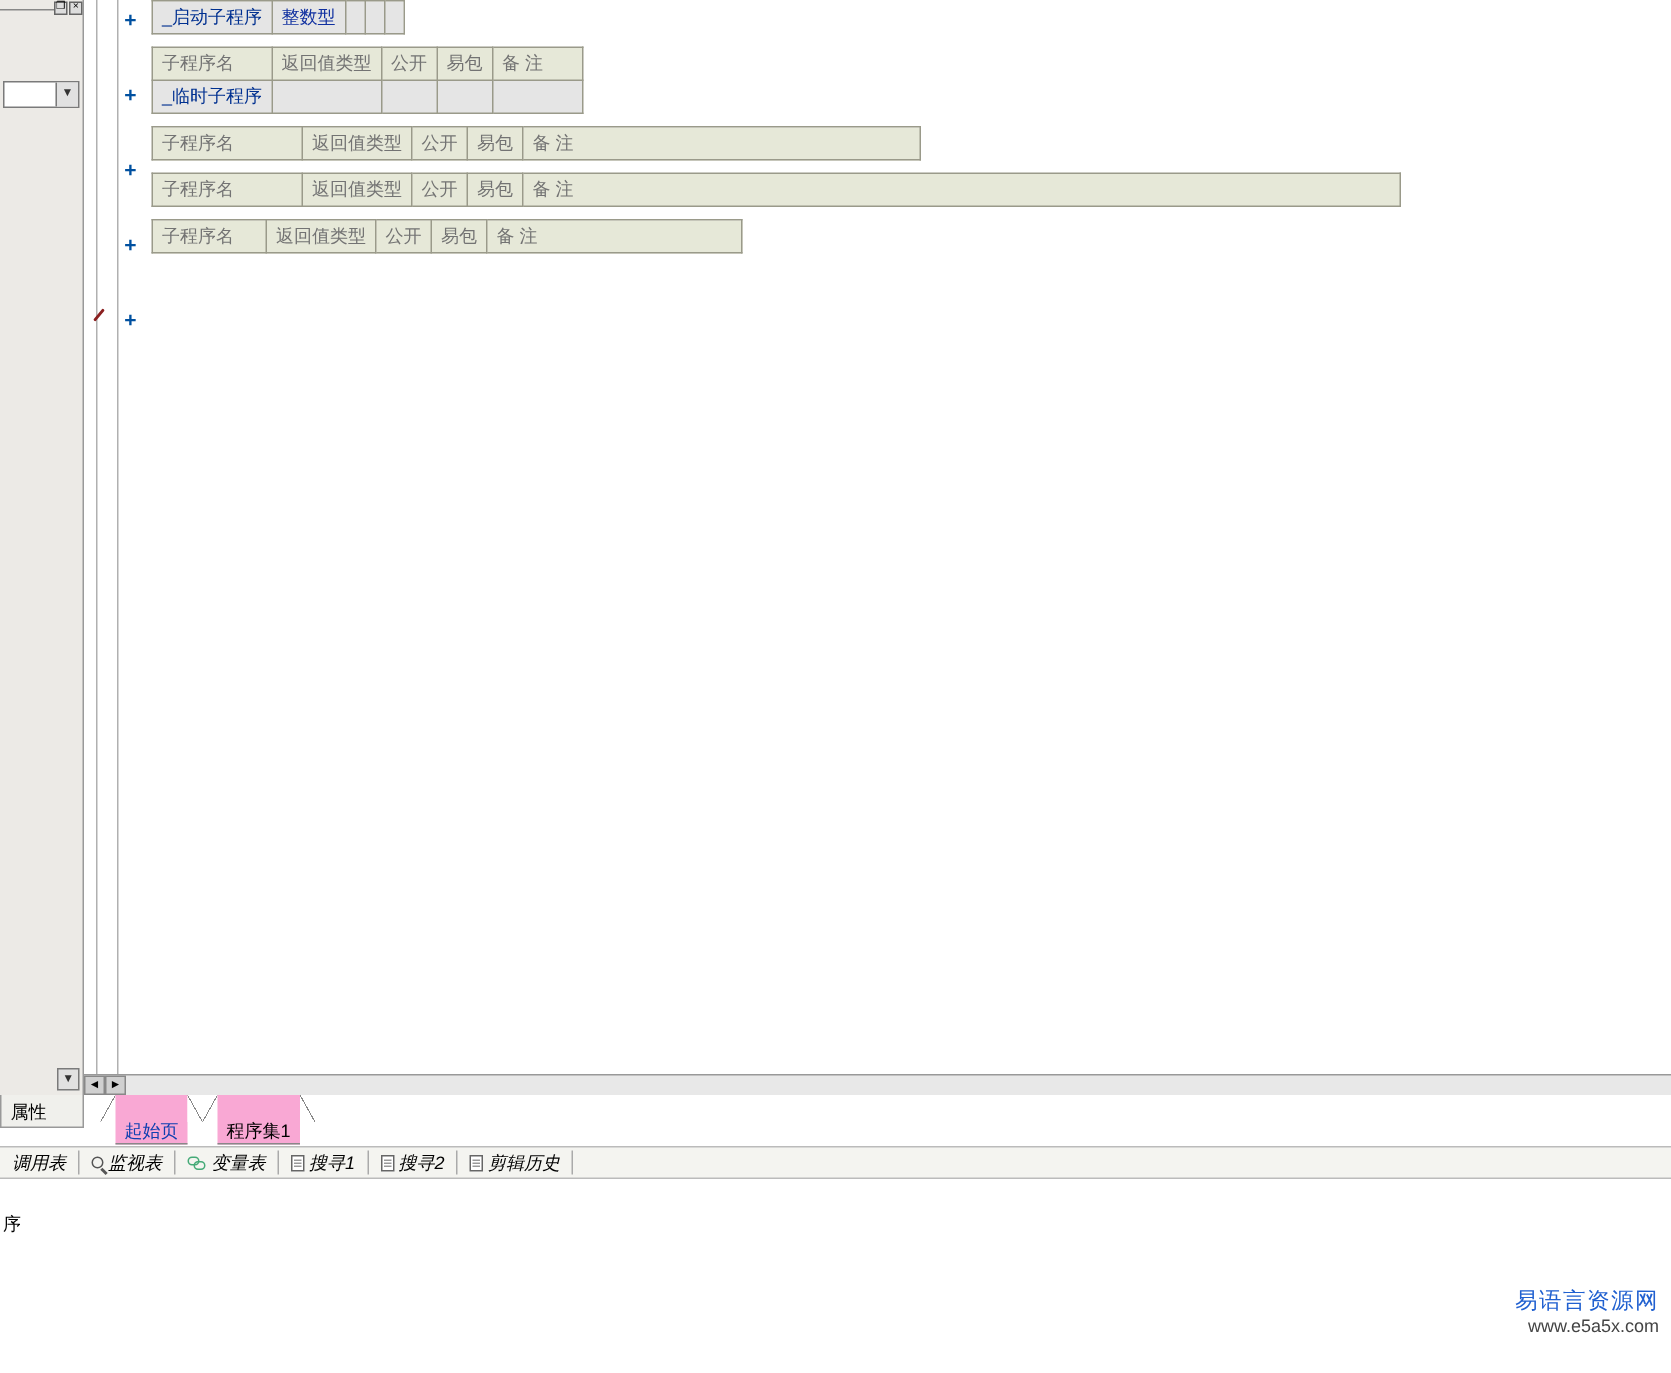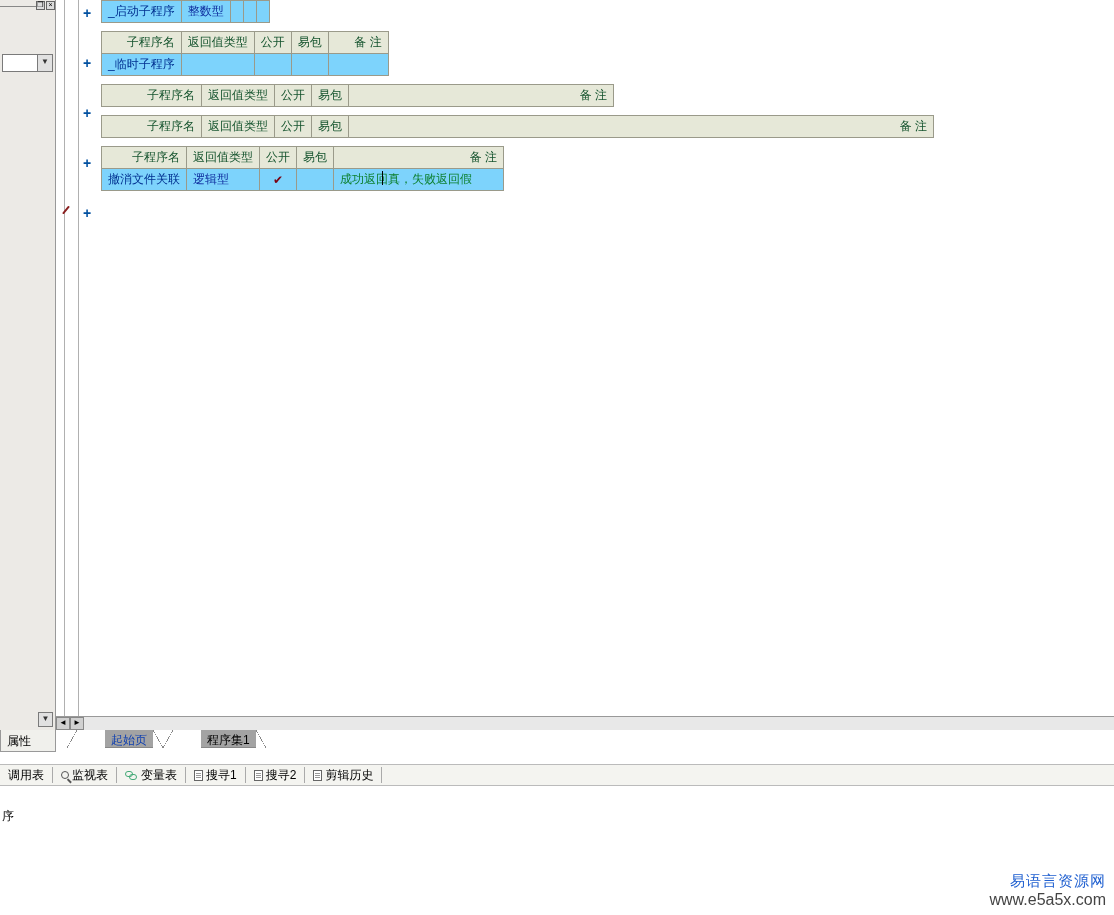--- a/index.html
+++ b/index.html
@@ -15,57 +15,57 @@
 .editor-wrap { flex: 1; position: relative; background: #fff; }
 .vline { position: absolute; top: 0; bottom: 0; width: 1px; background: #b0b0b0; }
 .vl1 { left: 8px; } .vl2 { left: 22px; }
 .gutter-col { position: absolute; left: 0; top: 0; width: 22px; height: 100%; }
 .plus { position: absolute; left: 24px; width: 14px; height: 14px; color: #0050a0; font-size: 14px; font-weight: bold; line-height: 14px; text-align: center; cursor: pointer; }
 .pen-icon { position: absolute; left: 4px; width: 14px; height: 14px; }
 .pen-icon::before { content: ""; position: absolute; width: 2px; height: 10px; background: #8b2020; transform: rotate(40deg); left: 5px; top: 1px; border-radius: 1px; }
 .tables { position: absolute; left: 45px; top: 0; right: 0; }
 .tbl { border-collapse: collapse; margin-bottom: 8px; }
 .tbl th, .tbl td { border: 1px solid #9a9a8a; padding: 2px 6px; height: 20px; white-space: nowrap; }
-.tbl th { background: #e6e8d8; color: #14532d; font-weight: normal; text-align: right; }
-.tbl td { background: #7dd3fc; }
+.tbl th { background: #e6e8d8; color: #737373; font-weight: normal; text-align: left; }
+.tbl td { background: #e5e5e5; text-align: right; }
 .name-link { color: #003090; }
 .type-link { color: #1030a0; }
 .remark { color: #0d8030; }
 .check { color: #7a0010; text-align: center; }
 .t0 .c-name { width: 70px; } .t0 .c-type { width: 45px; }
 .t1 .c-name { width: 70px; } .t1 .c-type { width: 65px; } .t1 th:nth-child(3){width:35px;} .t1 th:nth-child(4){width:35px;} .t1 th:nth-child(5){width:60px;}
 .t2 .c-name { width: 100px; } .t2 .c-type { width: 60px; } .t2 th:nth-child(3){width:32px;} .t2 th:nth-child(4){width:32px;} .t2 th:nth-child(5){width:265px;}
 .t3 .c-name { width: 100px; } .t3 .c-type { width: 60px; } .t3 th:nth-child(3){width:32px;} .t3 th:nth-child(4){width:32px;} .t3 th:nth-child(5){width:585px;}
 .t4 .c-name { width: 76px; } .t4 .c-type { width: 60px; } .t4 th:nth-child(3){width:32px;} .t4 th:nth-child(4){width:32px;} .t4 th:nth-child(5){width:170px;}
 .cursor-cell { position: relative; }
 .text-cursor { position: absolute; left: 48px; top: 2px; width: 1px; height: 14px; background: #000; }
 .hscroll-area { position: absolute; bottom: 0; left: 0; right: 0; height: 14px; background: #e8e8e8; border-top: 1px solid #999; display: flex; }
 .hs-btn { width: 14px; height: 13px; background: #d0d0d0; border: 1px solid #888; font-size: 8px; text-align: center; line-height: 10px; cursor: pointer; }
 .prop-tab { position: absolute; left: 0; top: 730px; width: 56px; height: 22px; border: 1px solid #999; border-top: none; background: #f0f0ec; padding: 3px 6px; }
 .sheet-tabs { position: absolute; left: 67px; top: 730px; height: 22px; display: flex; align-items: flex-start; }
 .slash { width: 10px; height: 18px; background: linear-gradient(to bottom right, transparent 48%, #888 48%, #888 52%, #fff 52%); }
 .bslash { width: 10px; height: 18px; background: linear-gradient(to bottom left, transparent 48%, #888 48%, #888 52%, #fff 52%); }
-.sheet-tab { height: 18px; padding: 2px 6px; border-bottom: 1px solid #888; background: #a3a3a3; margin-left: 28px; }
+.sheet-tab { height: 18px; padding: 16px 6px; border-bottom: 1px solid #888; background: #f9a8d4; }
 .sheet-tab.active { font-weight: normal; }
 .sheet-tab.inactive { color: #1040b0; }
 .bottom-toolbar { position: absolute; left: 0; top: 764px; right: 0; height: 22px; border-top: 1px solid #bbb; border-bottom: 1px solid #bbb; background: #f4f4f0; display: flex; align-items: center; padding: 0 4px; gap: 4px; }
-.tool-item { display: flex; align-items: center; gap: 3px; padding: 0 4px; cursor: pointer; }
+.tool-item { display: flex; align-items: center; gap: 3px; padding: 0 4px; cursor: pointer; font-style: italic; }
 .sep { width: 1px; height: 16px; background: #aaa; }
 .ico { width: 13px; height: 13px; display: inline-block; }
 .ico-mag { border: 1.5px solid #555; border-radius: 50%; width: 8px; height: 8px; position: relative; }
 .ico-mag::after { content: ""; position: absolute; width: 5px; height: 1.5px; background: #555; bottom: -3px; right: -4px; transform: rotate(45deg); }
 .ico-link { position: relative; }
 .ico-link::before, .ico-link::after { content: ""; position: absolute; width: 6px; height: 4px; border: 1.5px solid #4a7; border-radius: 3px; }
 .ico-link::before { left: 0; top: 2px; } .ico-link::after { left: 4px; top: 5px; }
 .ico-doc { border: 1px solid #666; width: 9px; height: 11px; background: #fff; position: relative; }
 .ico-doc::before { content:""; position:absolute; left:1px; top:2px; right:1px; height:1px; background:#999; box-shadow: 0 2px 0 #999, 0 4px 0 #999; }
 .status-area { position: absolute; left: 0; top: 788px; right: 0; height: 120px; background: #fff; padding: 20px 2px 2px; }
-.watermark { position: absolute; right: 8px; bottom: 6px; text-align: right; }
+.watermark { position: absolute; right: 8px; bottom: 24px; text-align: right; }
 .wm1 { color: #2060d0; font-size: 15px; letter-spacing: 1px; font-family: SimSun; }
-.wm2 { color: #444; font-size: 16px; font-family: Arial; }
+.wm2 { color: #444; font-size: 12px; font-family: Arial; }
 </style>
 </head>
 <body>
 
 <div class="layout">
   <div class="left-panel">
     <div class="left-top-line"></div>
     <div class="left-win-ctrl">
       <div class="wc-btn">❐</div>
       <div class="wc-btn">×</div>
@@ -141,27 +141,20 @@
         </table>
         <table class="tbl t4">
           <tbody>
             <tr>
               <th class="c-name">子程序名</th>
               <th class="c-type">返回值类型</th>
               <th>公开</th>
               <th>易包</th>
               <th>备 注</th>
             </tr>
-            <tr>
-              <td class="name-link">撤消文件关联</td>
-              <td class="type-link">逻辑型</td>
-              <td class="check"><span>✔</span></td>
-              <td></td>
-              <td class="remark cursor-cell">成功返回真，失败返回假<span class="text-cursor"></span></td>
-            </tr>
           </tbody>
         </table>
       </div>
     <div class="hscroll-area">
       <div class="hs-btn">◄</div>
       <div class="hs-btn">►</div>
     </div>
   </div>
 </div>
 

